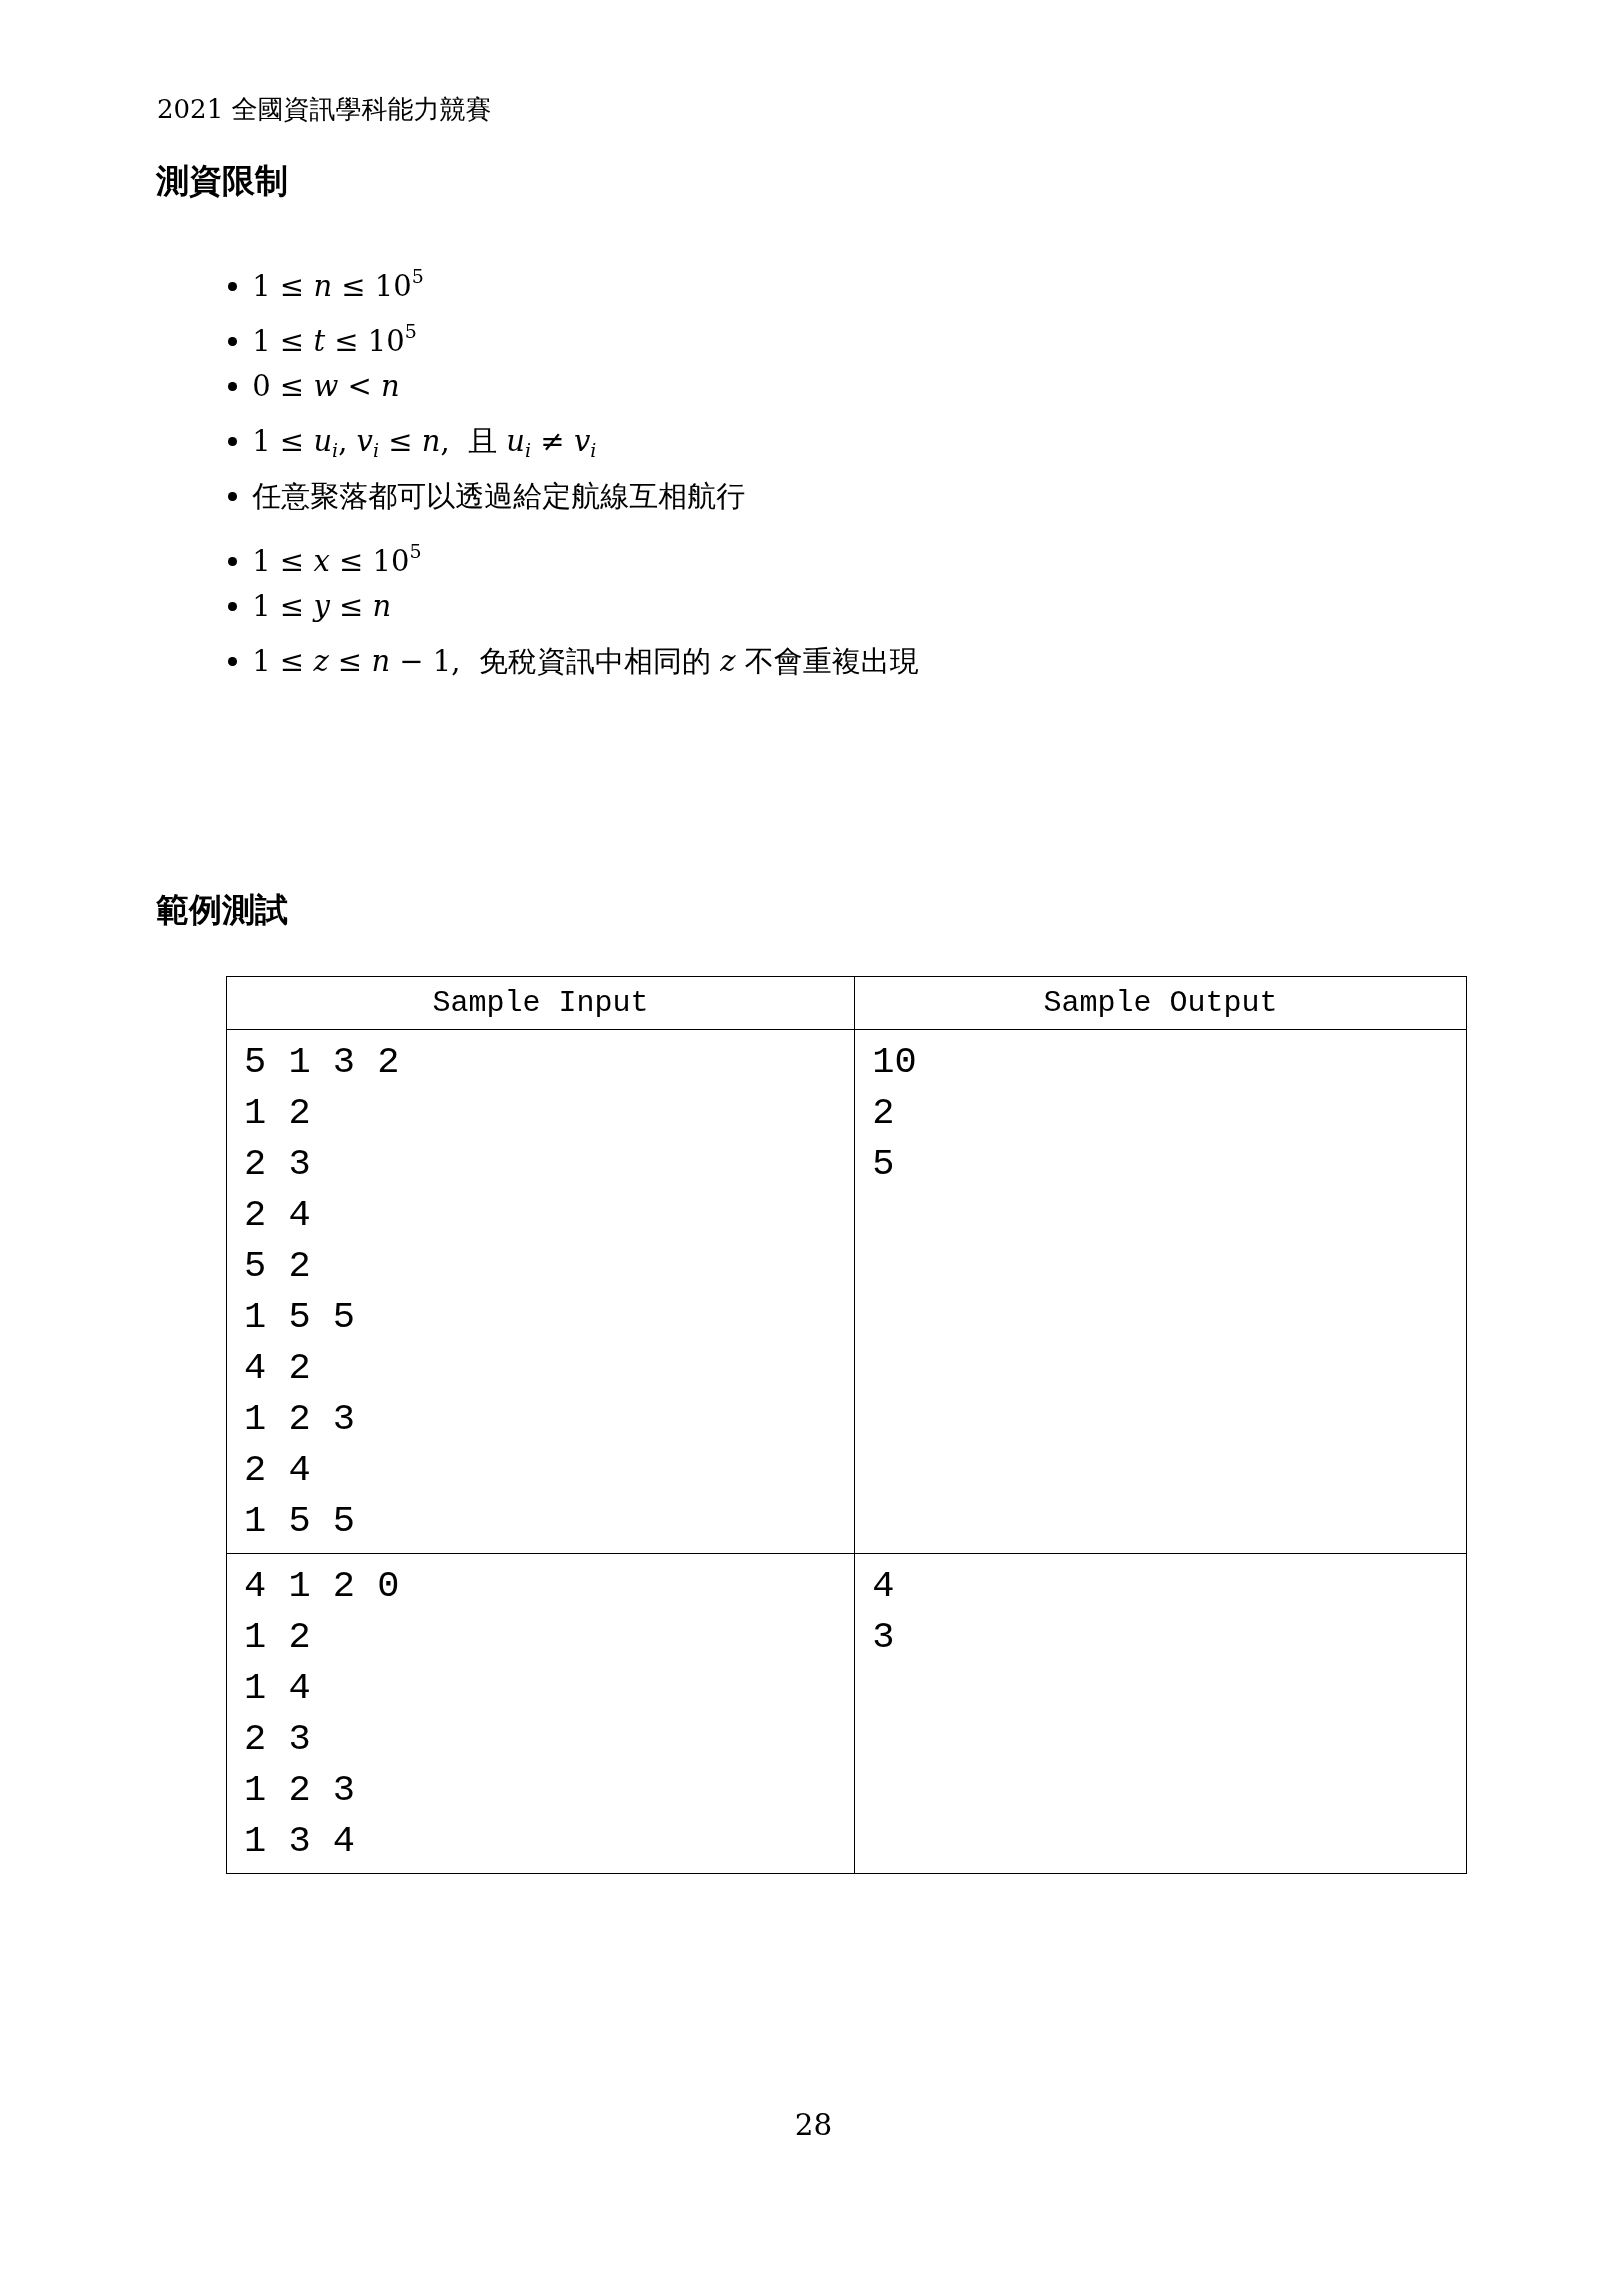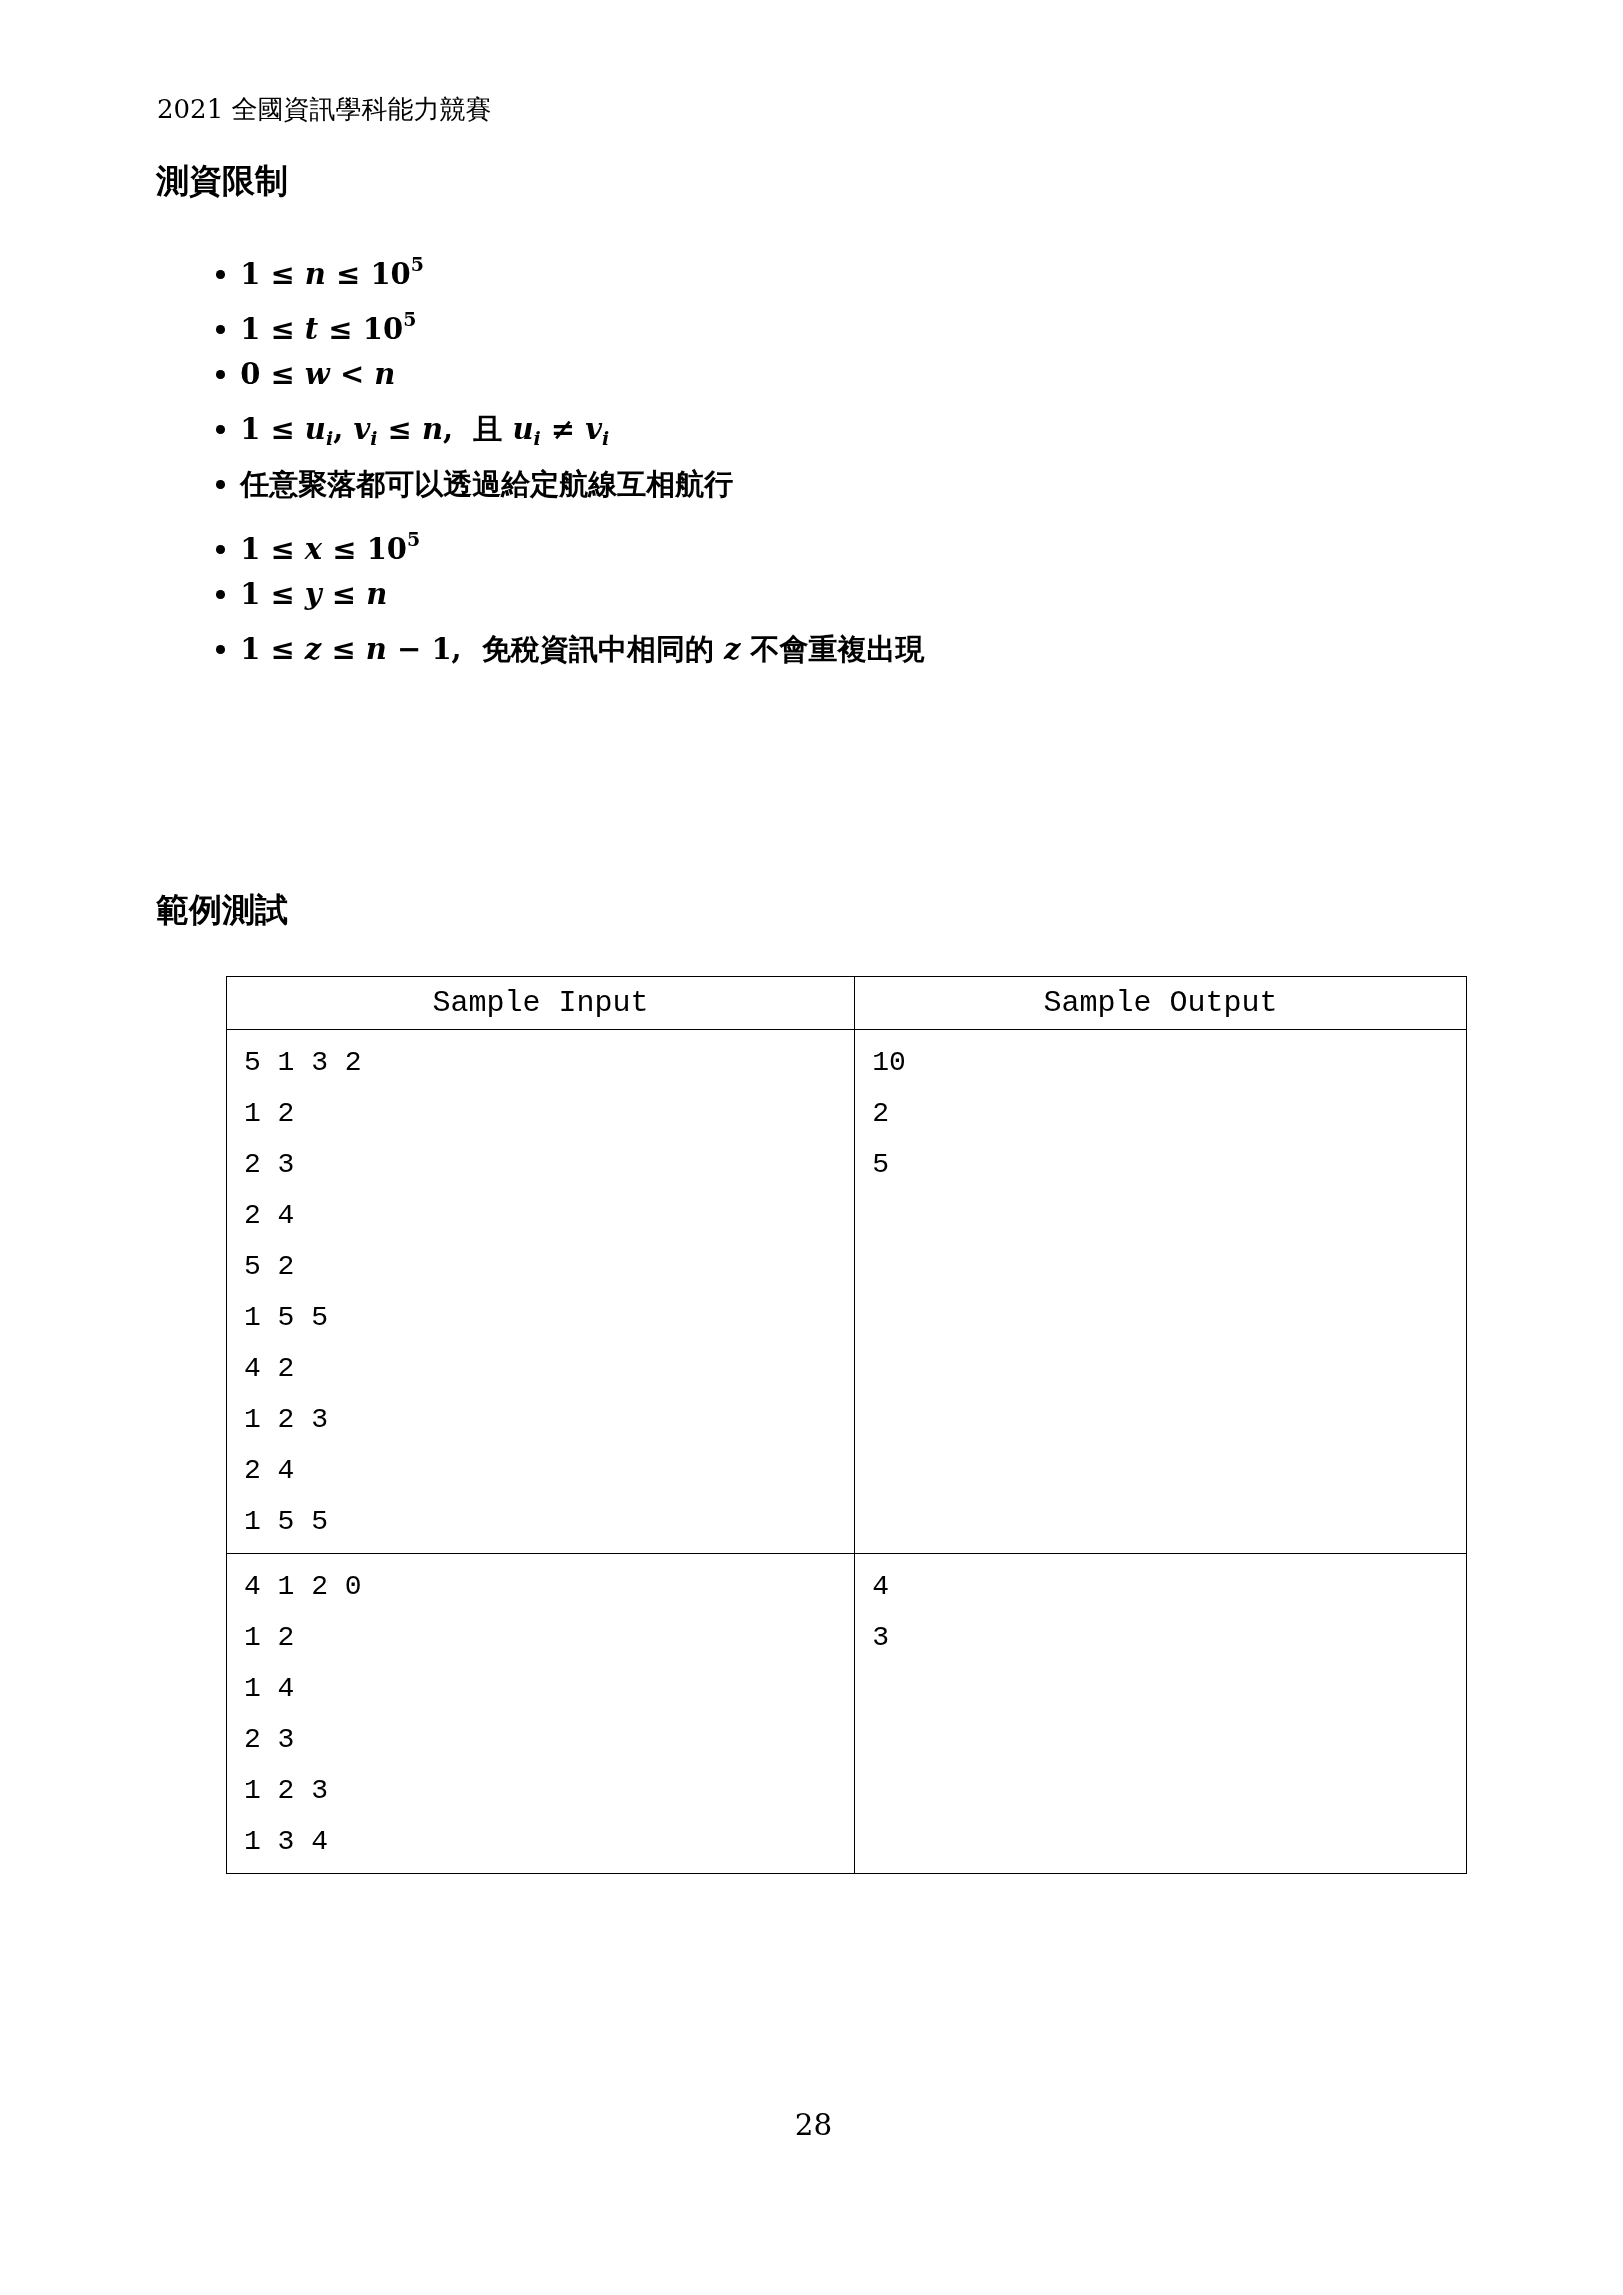--- a/index.html
+++ b/index.html
@@ -33,25 +33,24 @@
     line-height: 37px;
     white-space: pre;
   }
   #constraints-heading { top: 162px; }
   #samples-heading { top: 891px; }
 
   .constraints-list {
     position: absolute;
     left: 216px;
     top: 237px;
-    margin: 0;
+    margin: 12px;
     padding: 0;
     list-style: none;
     font-size: 29px;
-    font-weight: bold;
   }
   .constraint-item {
     height: 55px;
     line-height: 55px;
     white-space: pre;
   }
   .constraint-item::before {
     content: "";
     display: inline-block;
     width: 8.5px;
@@ -85,21 +84,21 @@
   .sample-table th {
     height: 50px;
     font-size: 30px;
     font-weight: normal;
     text-align: center;
     vertical-align: middle;
   }
   .sample-table td {
     vertical-align: top;
     padding: 6.5px 6.5px 6.5px 17px;
-    font-size: 28px;
+    font-size: 37px;
   }
   .code-line {
     line-height: 51px;
     white-space: pre;
   }
   .page-number {
     position: absolute;
     left: 4px;
     right: 0;
     top: 2108px;

